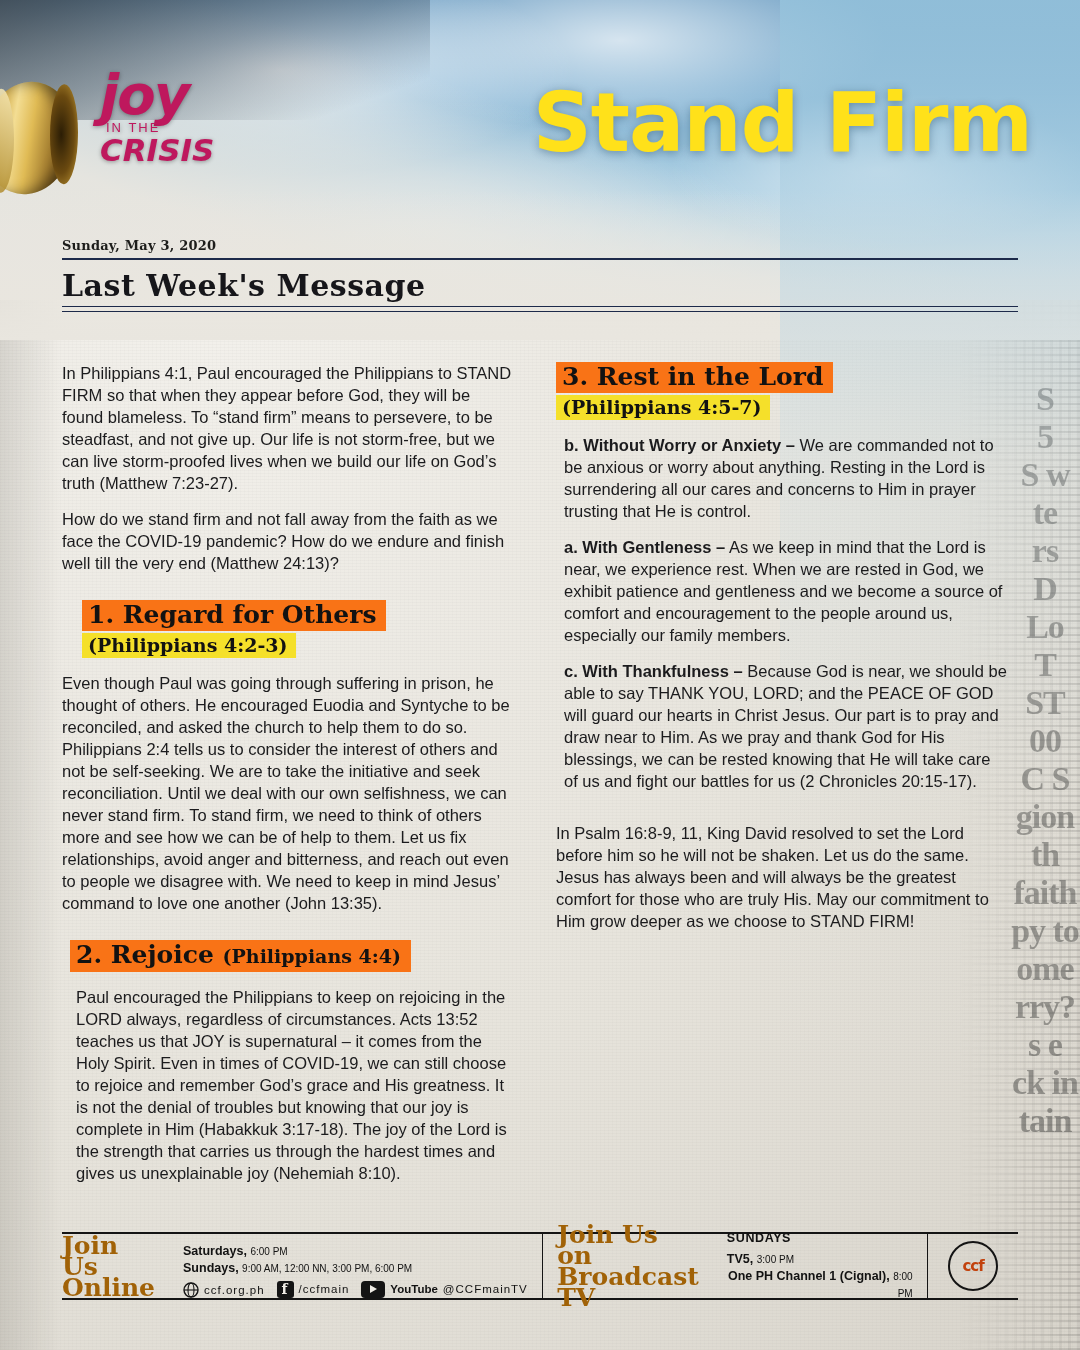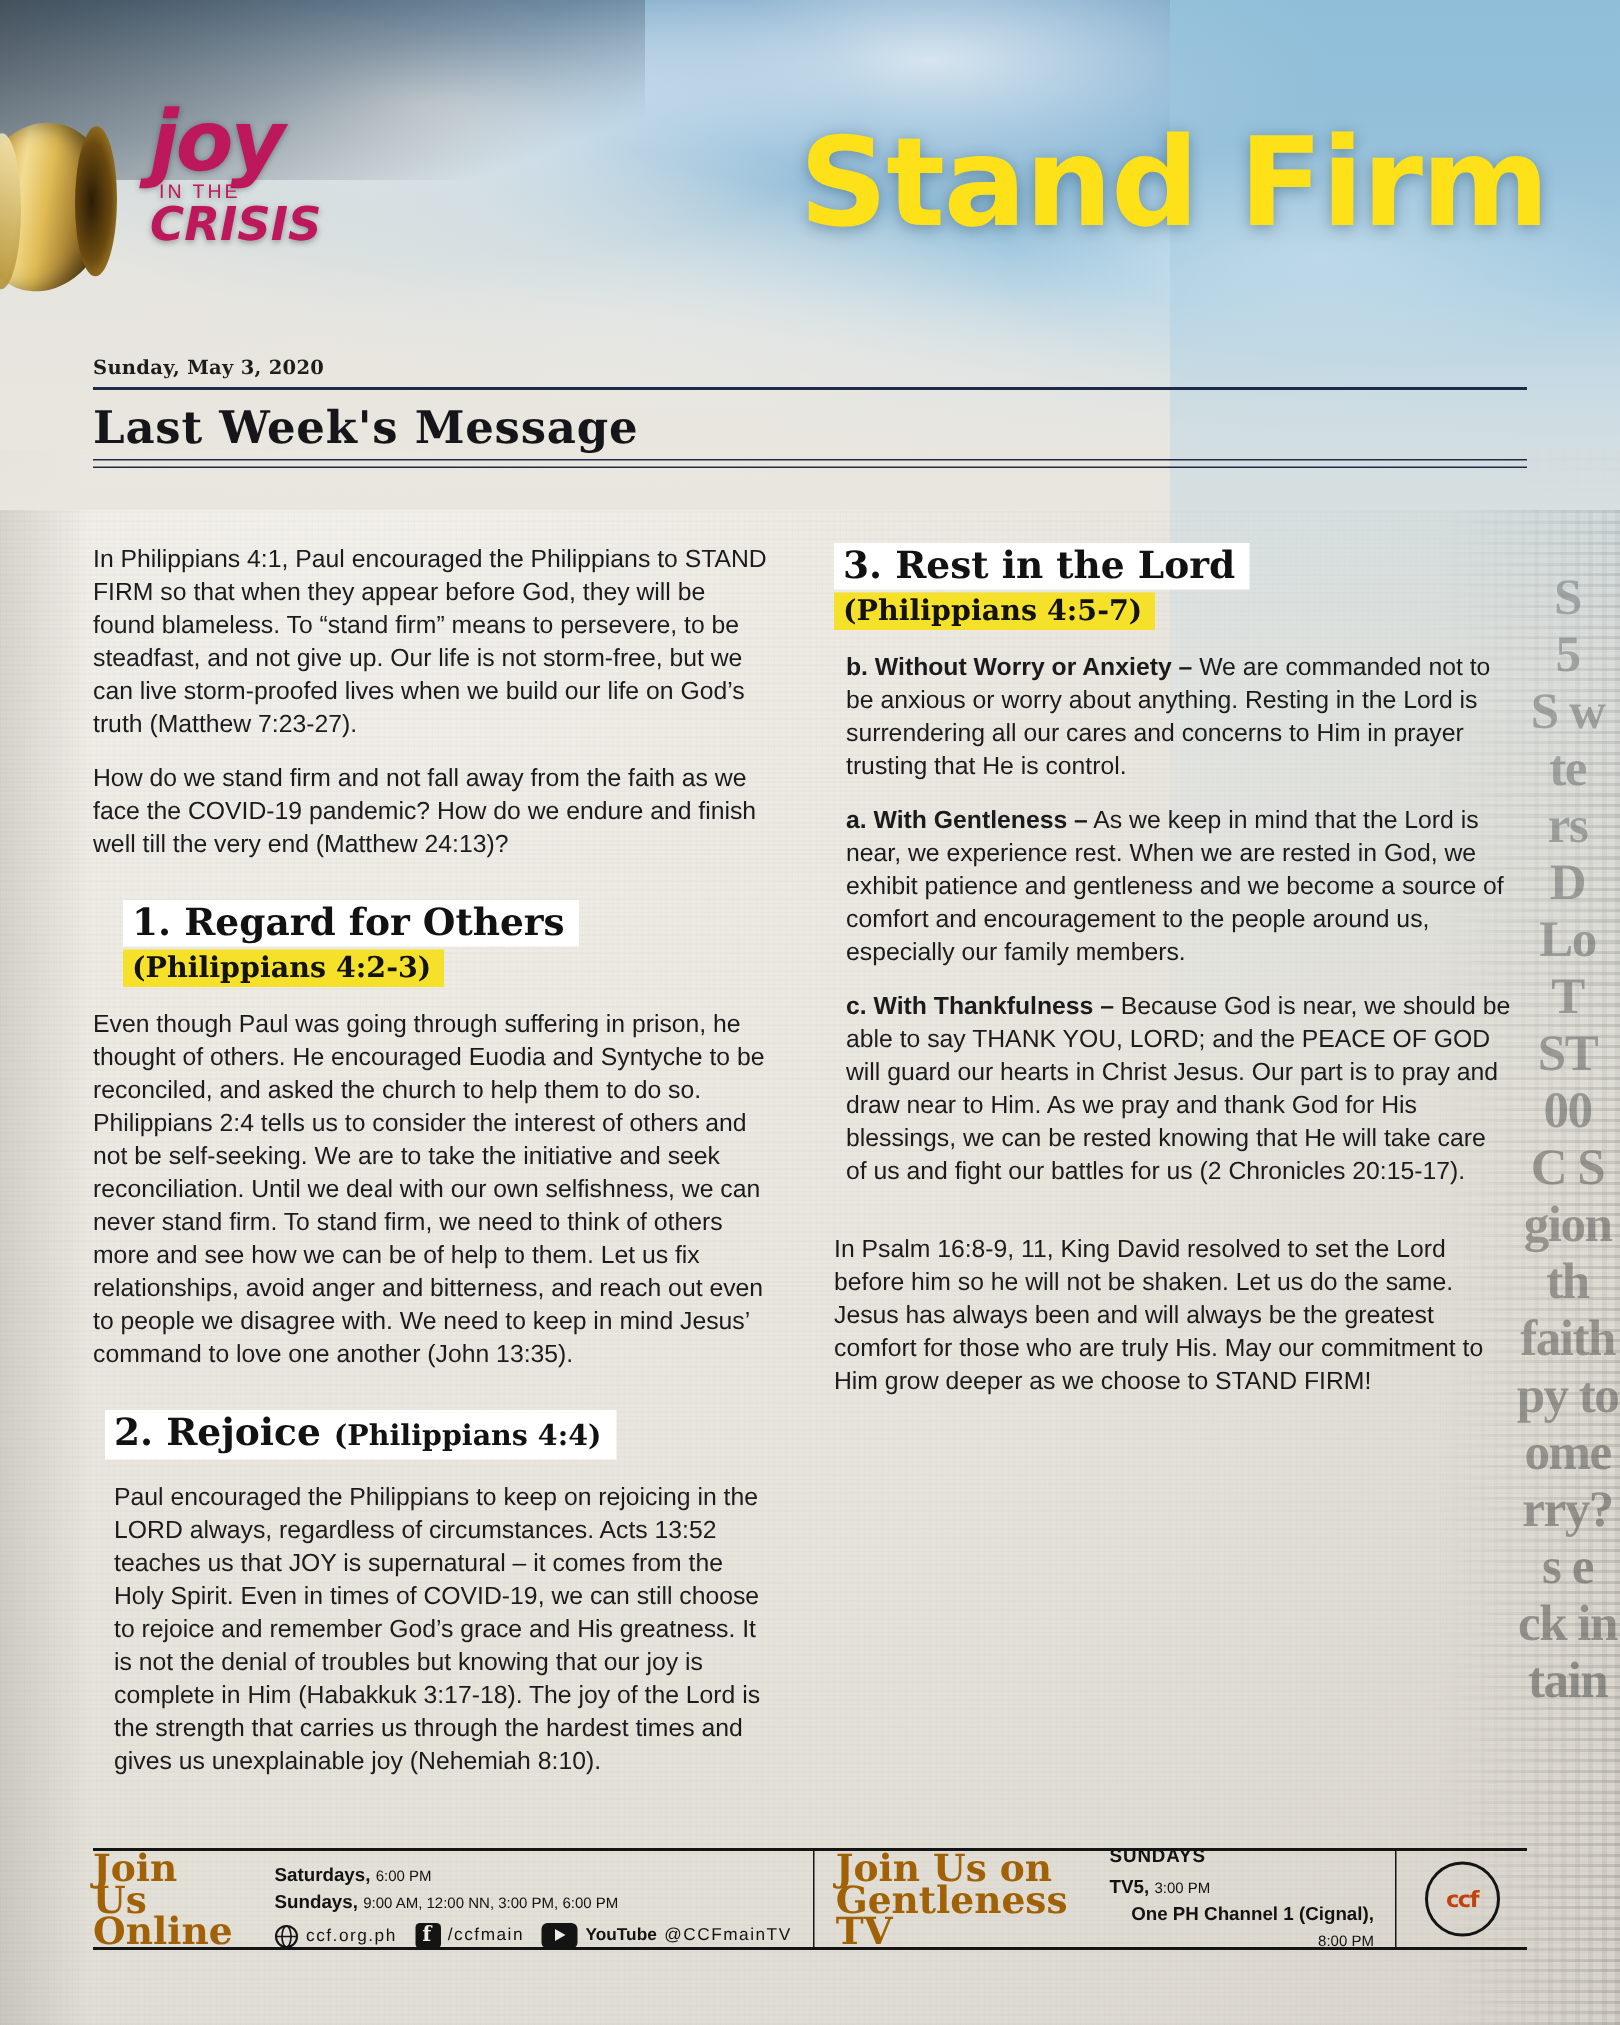--- a/index.html
+++ b/index.html
@@ -235,21 +235,21 @@
   .indent { padding-left: 8px; }
   .indent2 { padding-left: 14px; }
 
   .sec-head {
     display: inline-block;
     font-family: "DejaVu Serif", serif;
     font-weight: bold;
     font-size: 25px;
     line-height: 28px;
     color: #121212;
-    background: #ffffff;
+    background: #f97316;
     padding: 1px 10px 2px 6px;
     margin: 0;
   }
   .sec-sub {
     display: inline-block;
     font-family: "DejaVu Serif", serif;
     font-weight: bold;
     font-size: 19px;
     line-height: 22px;
     color: #121212;
@@ -451,21 +451,21 @@
             <span class="ytmark"></span>
             <span class="ytlabel">YouTube</span>
             <span>@CCFmainTV</span>
           </div>
         </div>
       </div>
       <div class="vdiv"></div>
       <div class="fcell" style="width:160px;">
         <div class="join-title">
           <div>Join Us on</div>
-          <div>Gentleness TV</div>
+          <div>Broadcast TV</div>
         </div>
       </div>
       <div class="fcell" style="width:270px; flex-direction:column; align-items:flex-start; justify-content:center;text-align:right;">
         <div class="tv"><span class="cap">SUNDAYS</span></div>
         <div class="tv" style="margin-top:4px;"><b>TV5,</b> <span class="sm">3:00 PM</span></div>
         <div class="tv"><b>One PH Channel 1 (Cignal),</b> <span class="sm">8:00 PM</span></div>
       </div>
       <div class="vdiv"></div>
       <div class="fcell" style="width:90px; justify-content:center;">
         <div class="ccf">ccf</div>

